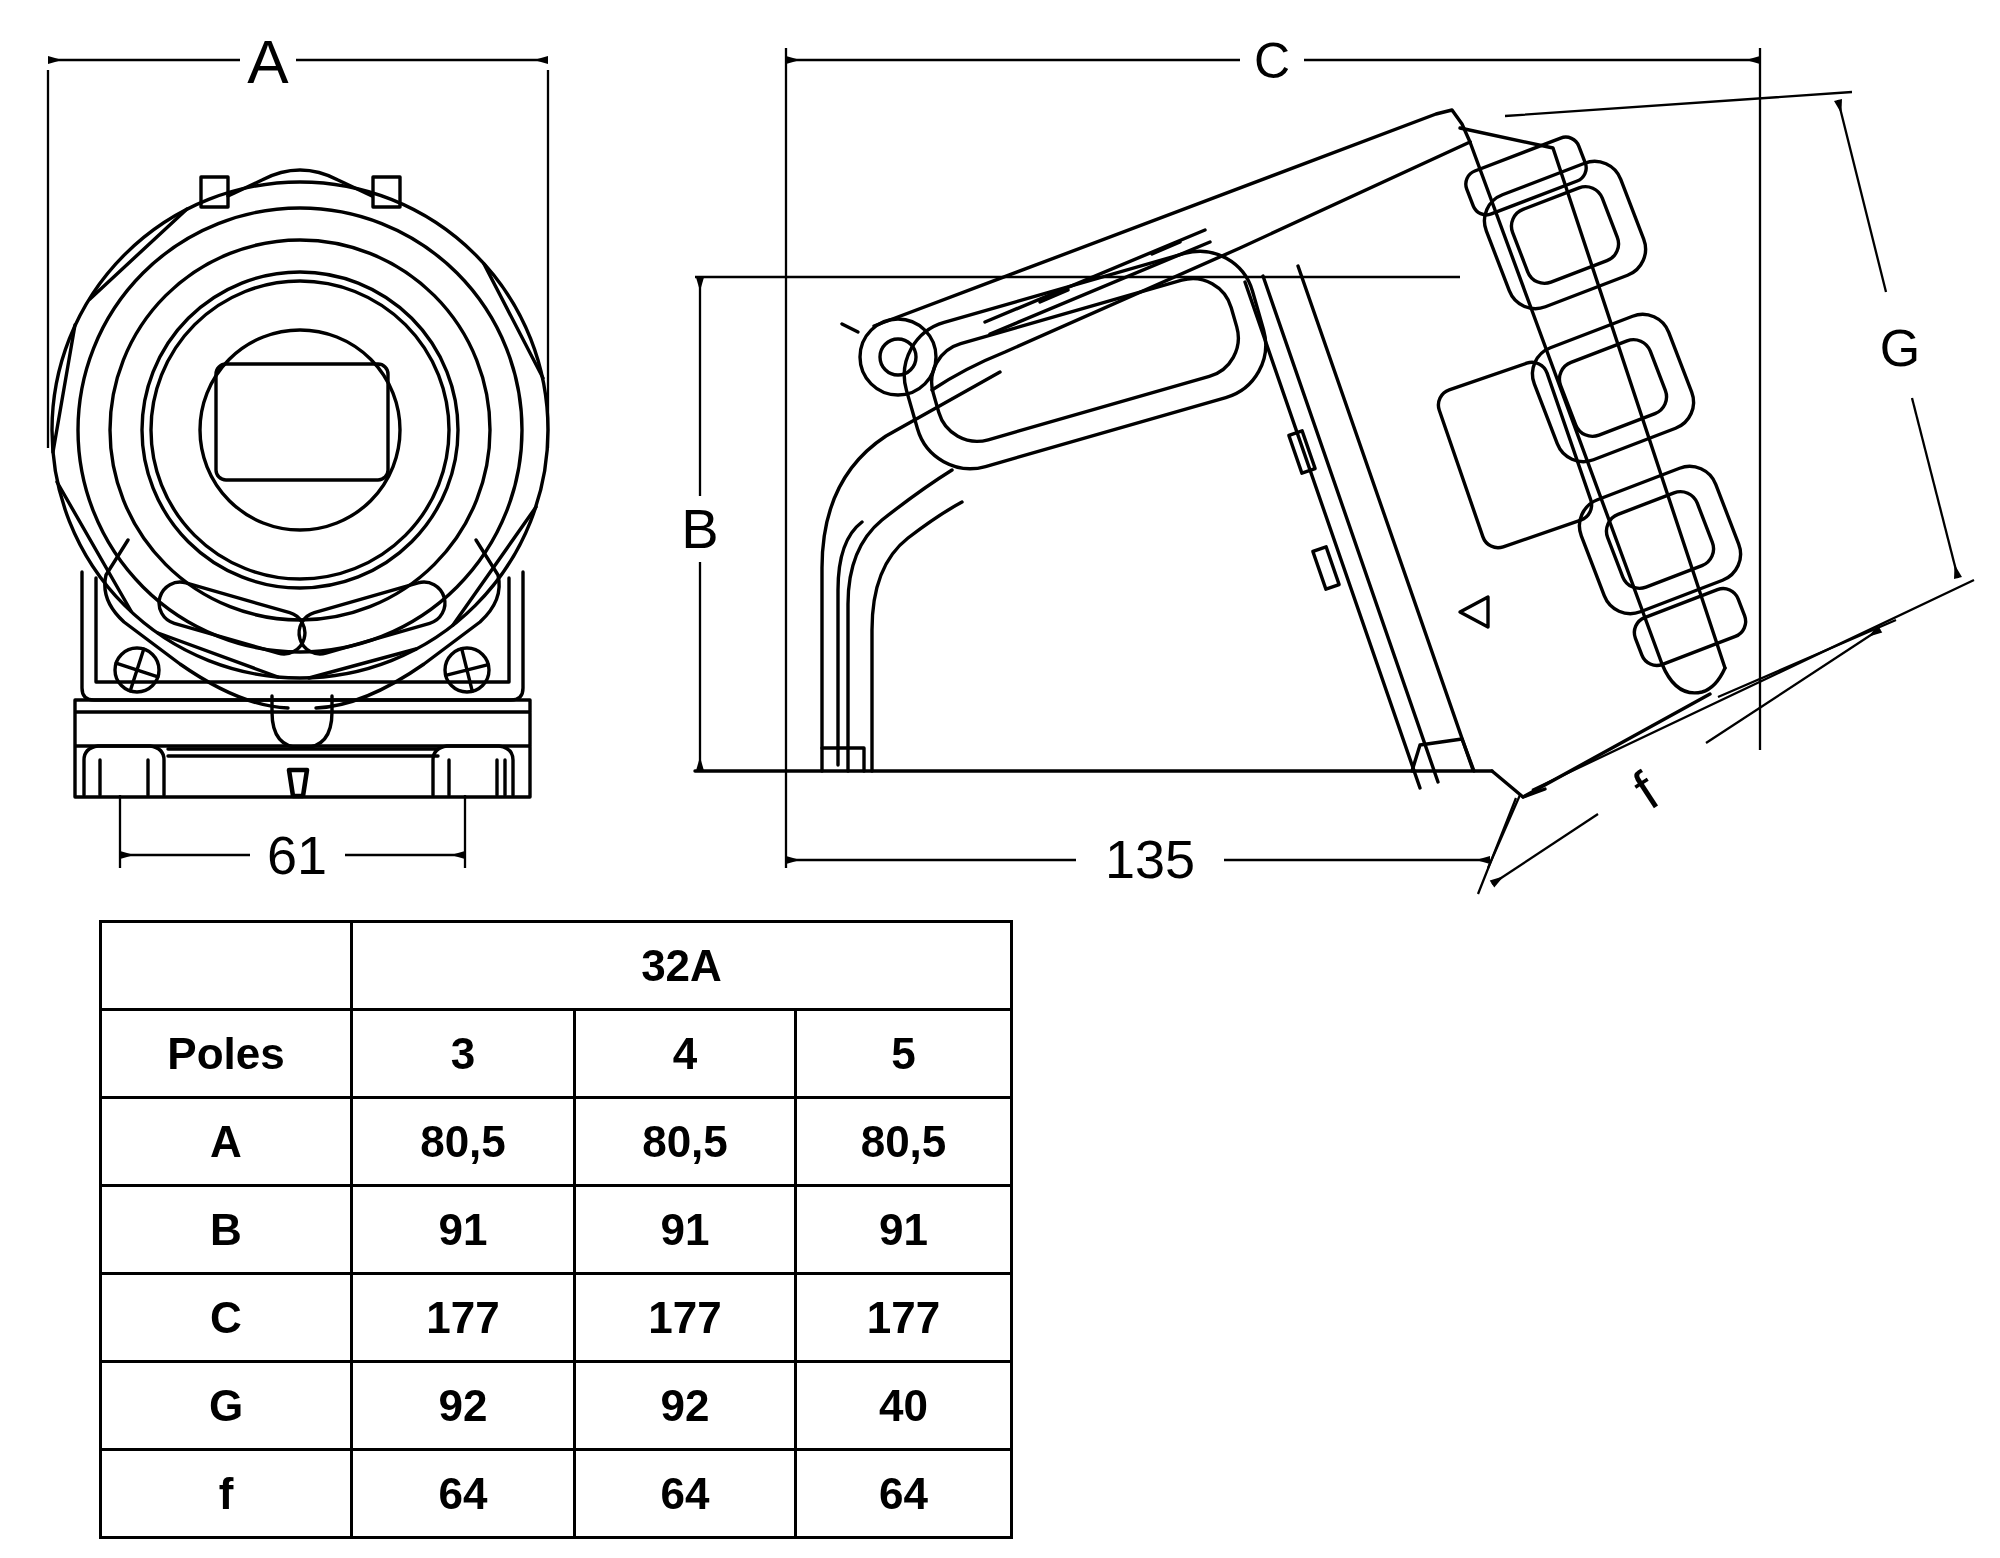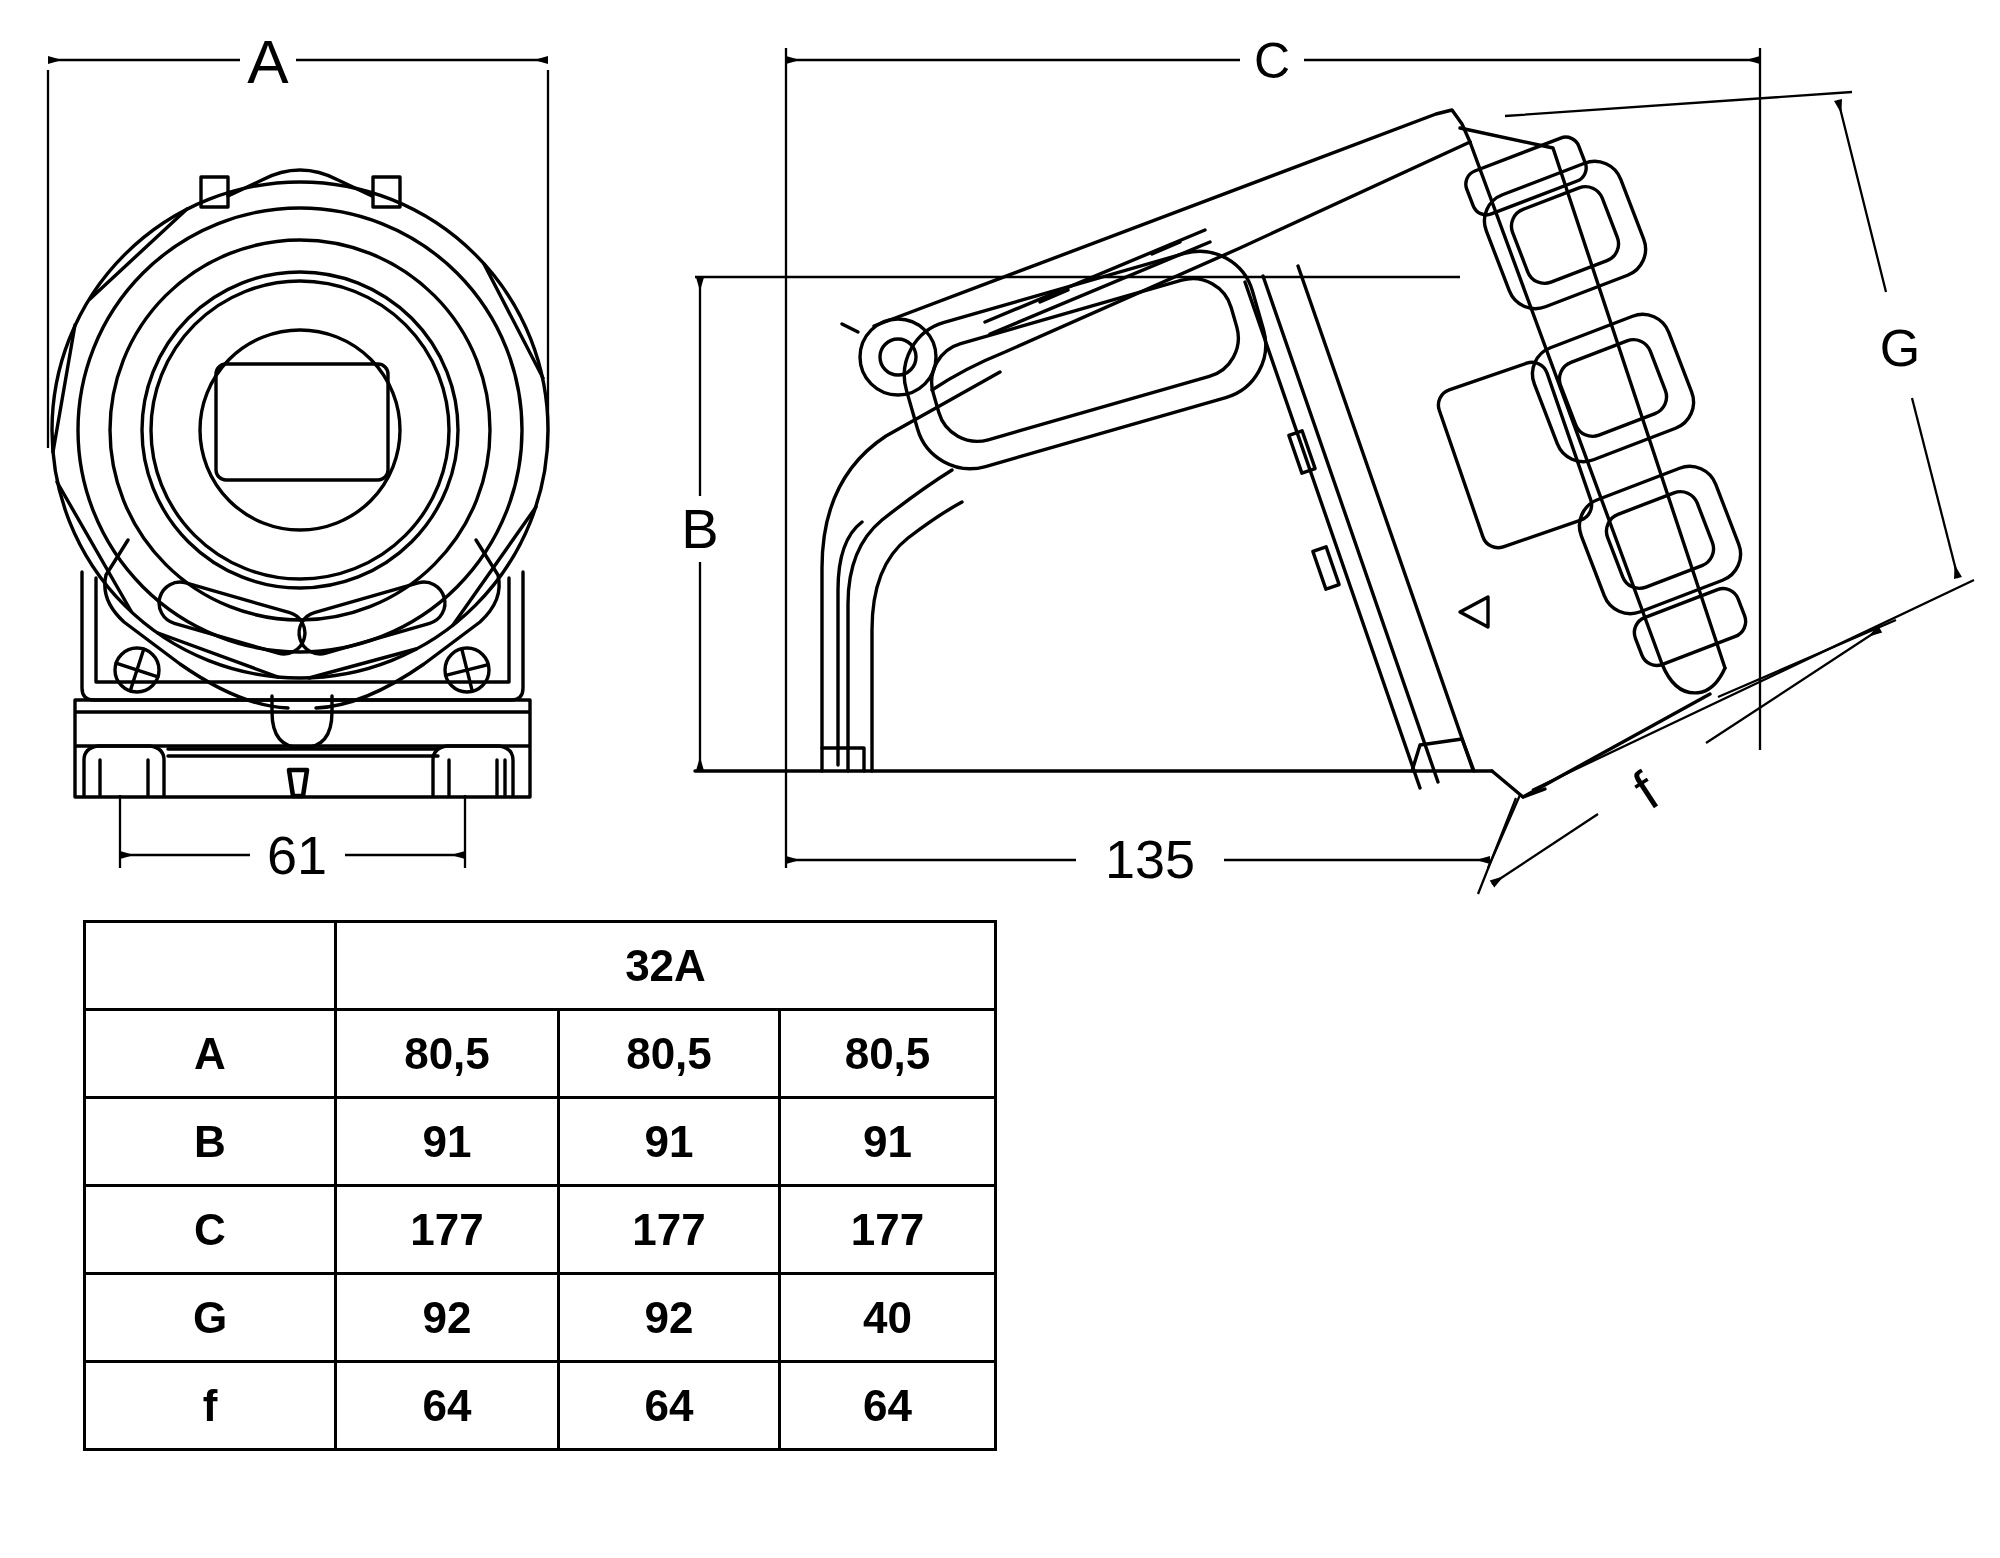--- a/index.html
+++ b/index.html
@@ -4,21 +4,21 @@
 <style>
   html,body{margin:0;padding:0;background:#fff;}
   #page{position:relative;width:2000px;height:1558px;background:#fff;overflow:hidden;
         font-family:"Liberation Sans",sans-serif;}
   svg{position:absolute;left:0;top:0;}
   .draw{stroke:#000;stroke-width:3.4;fill:none;stroke-linecap:round;stroke-linejoin:round;}
   .thick{stroke:#000;stroke-width:4.6;fill:none;stroke-linecap:round;stroke-linejoin:round;}
   .dim{stroke:#000;stroke-width:2.3;fill:none;}
   .dimtxt{fill:#000;font-family:"Liberation Sans",sans-serif;font-weight:400;}
   .anchor-mid{text-anchor:middle;}
-  #dim-table{position:absolute;left:83px;top:920px;border-collapse:collapse;
+  #dim-table{position:absolute;left:99px;top:920px;border-collapse:collapse;
              table-layout:fixed;background:#fff;}
   #dim-table td{border:3px solid #000;text-align:center;vertical-align:middle;
                 font-weight:700;font-size:44px;color:#000;padding:0;height:85px;}
 </style>
 </head>
 <body>
 
 <div id="page">
 
 <svg width="2000" height="1558" viewBox="0 0 2000 1558">
@@ -185,20 +185,26 @@
         <col style="width:223px">
         <col style="width:221px">
         <col style="width:216px">
   </colgroup>
   <tbody>
     <tr>
       <td></td>
       <td colspan="3">32A</td>
     </tr>
     <tr>
+      <td>Poles</td>
+      <td>3</td>
+      <td>4</td>
+      <td>5</td>
+    </tr>
+    <tr>
       <td>A</td>
       <td>80,5</td>
       <td>80,5</td>
       <td>80,5</td>
     </tr>
     <tr>
       <td>B</td>
       <td>91</td>
       <td>91</td>
       <td>91</td>

